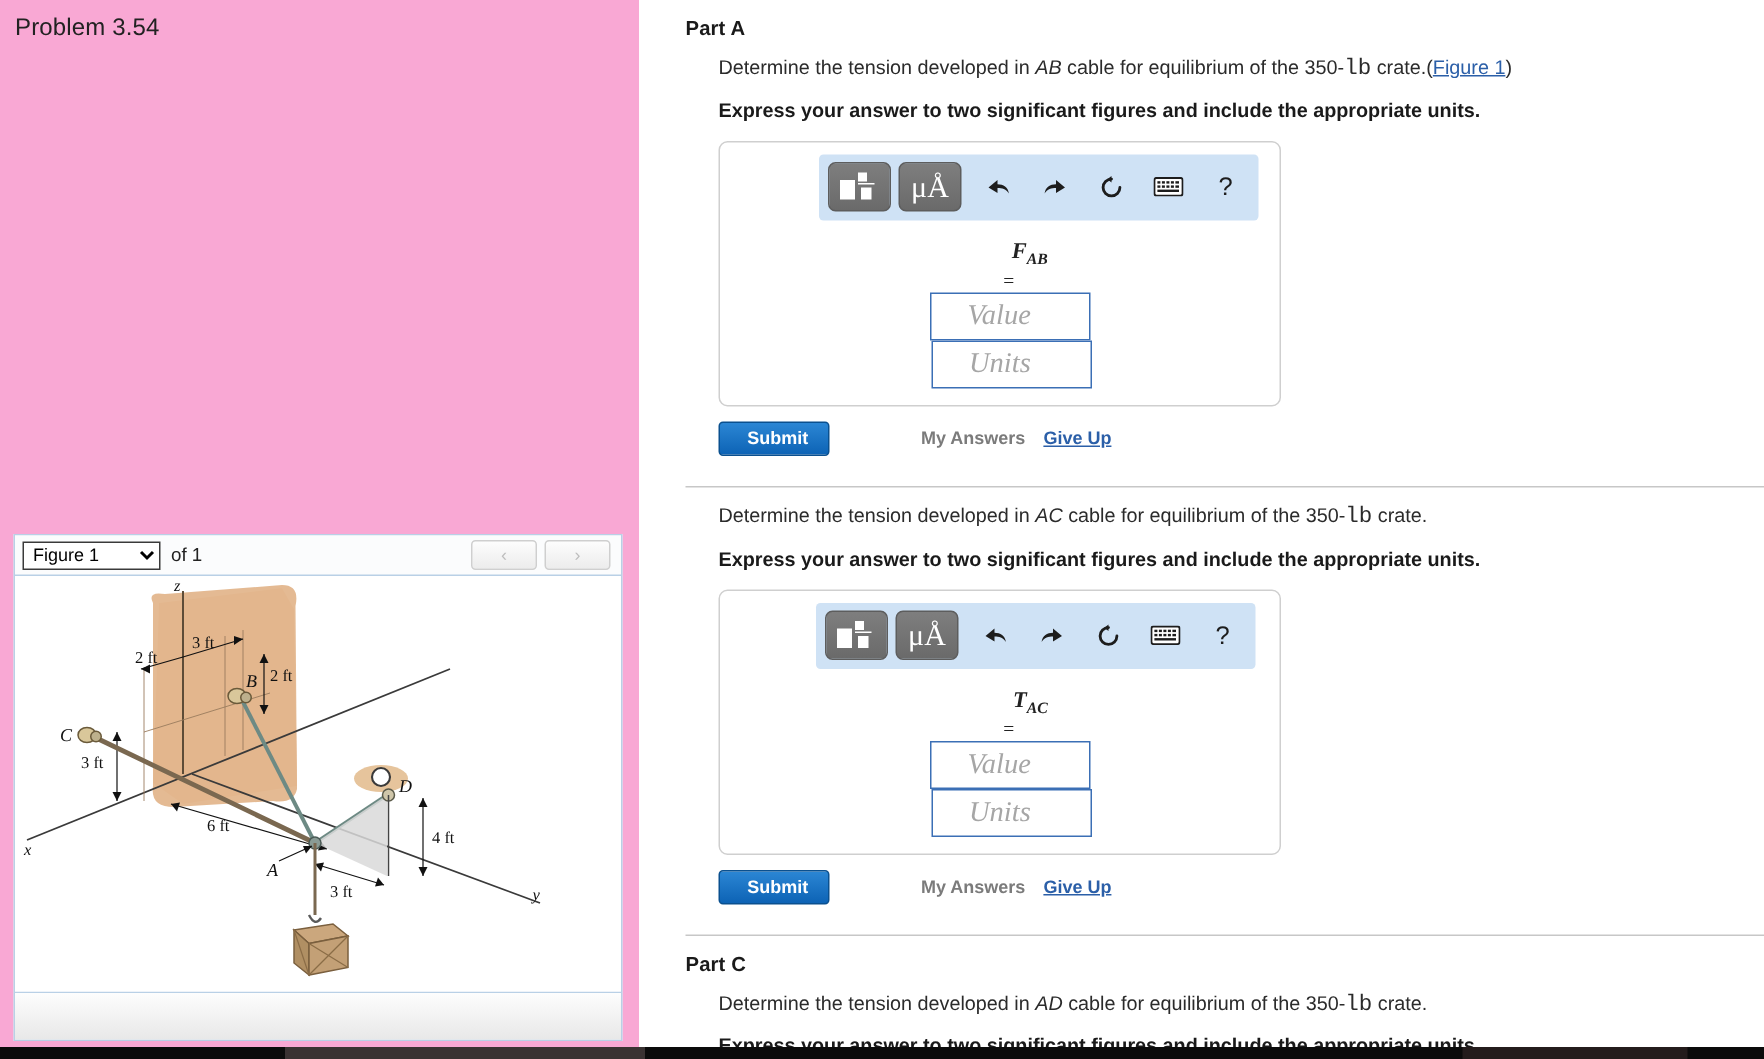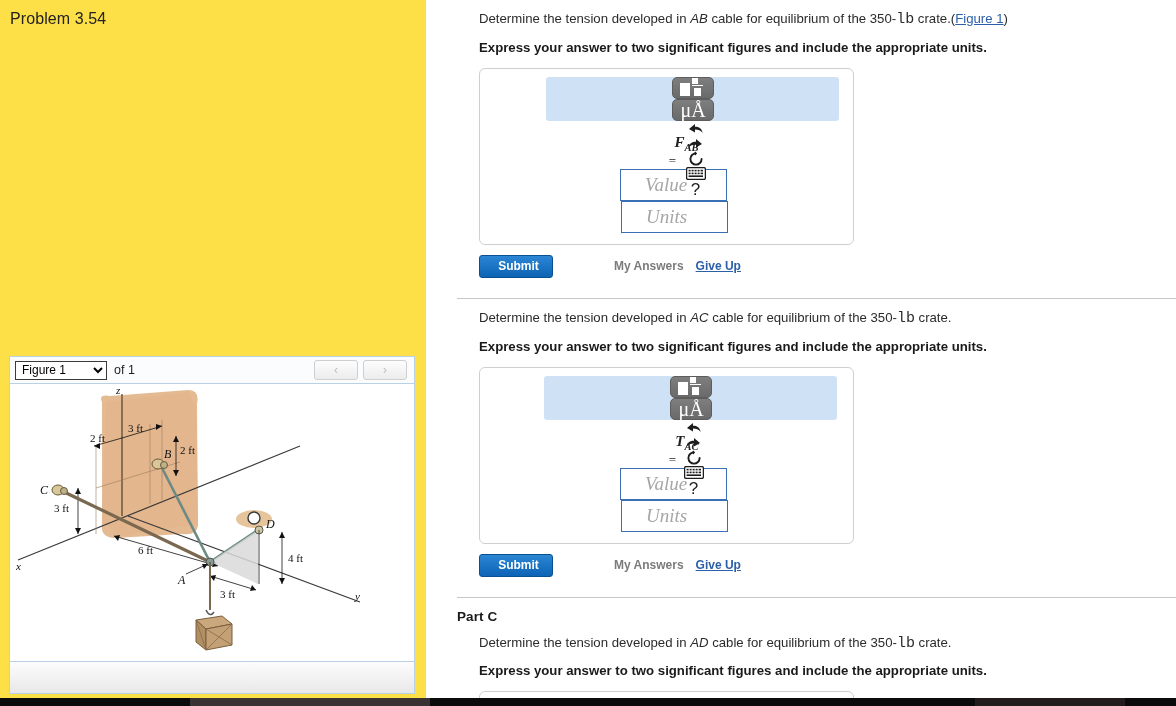--- a/index.html
+++ b/index.html
@@ -11,21 +11,21 @@
     font-family: "Liberation Sans", sans-serif;
     font-size: 13px;
     color: #222;
   }
   #app { position: relative; width: 1176px; height: 706px; background:#fff; }
 
   
   #left-panel {
     position: absolute; left: 0; top: 0;
     width: 492px; height: 698px;
-    background: #fde047;
+    background: #f9a8d4;
     border-right: 6px solid #000000;
   }
   #problem-title {
     position: absolute; left: 10px; top: 10px;
     font-size: 16px; color: #222; font-weight: 400;
     letter-spacing: .1px;
   }
 
   
   #figure-widget {
@@ -120,21 +120,20 @@
     padding: 8px 0 11px 0;
   }
   .math-toolbar {
     position: relative;
     margin-left: 66px;
     width: 293px; height: 44px;
     background: #cfe2f5;
     border-radius: 3px;
     display: flex; align-items: center;
     padding-left: 6px;
-    flex-direction: column;
   }
   .tb-btn {
     width: 42px; height: 33px;
     background: linear-gradient(#7e7e7e, #6a6a6a);
     border: 1px solid #5d5d5d;
     border-radius: 5px;
     margin-right: 5px;
     display: flex; align-items: center; justify-content: center;
     position: relative;
   }
@@ -329,20 +328,21 @@
         </svg>
       </div>
 
       <div id="figure-footer"></div>
     </div>
   </div>
 
   <div id="content">
 
     <div class="part-block">
+      <div class="part-head">Part A</div>
       <div class="part-prompt"><span>Determine the tension developed in </span><i>AB</i><span> cable for equilibrium of the 350-</span><span class="unit-lb">lb</span><span> crate.</span><span>(</span><span class="fig-link">Figure 1</span><span>)</span></div>
       <div class="part-instruction">Express your answer to two significant figures and include the appropriate units.</div>
 
       <div class="answer-box">
         <div class="math-toolbar">
           <div class="tb-btn">
             <span class="tmpl">
               <span class="s1"></span>
                 <span class="s2"></span>
                 <span class="s3"></span>

